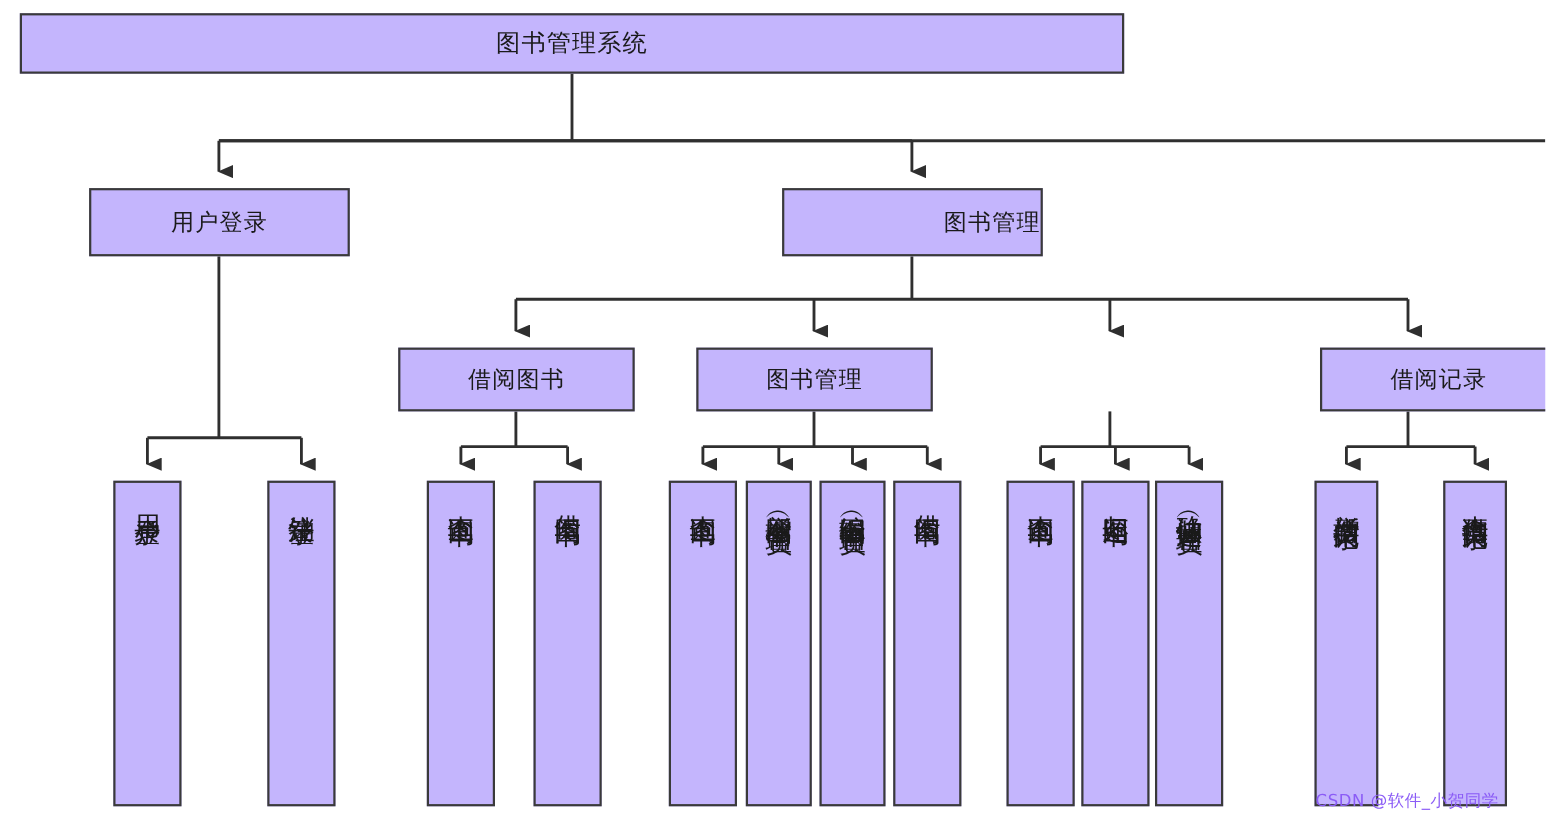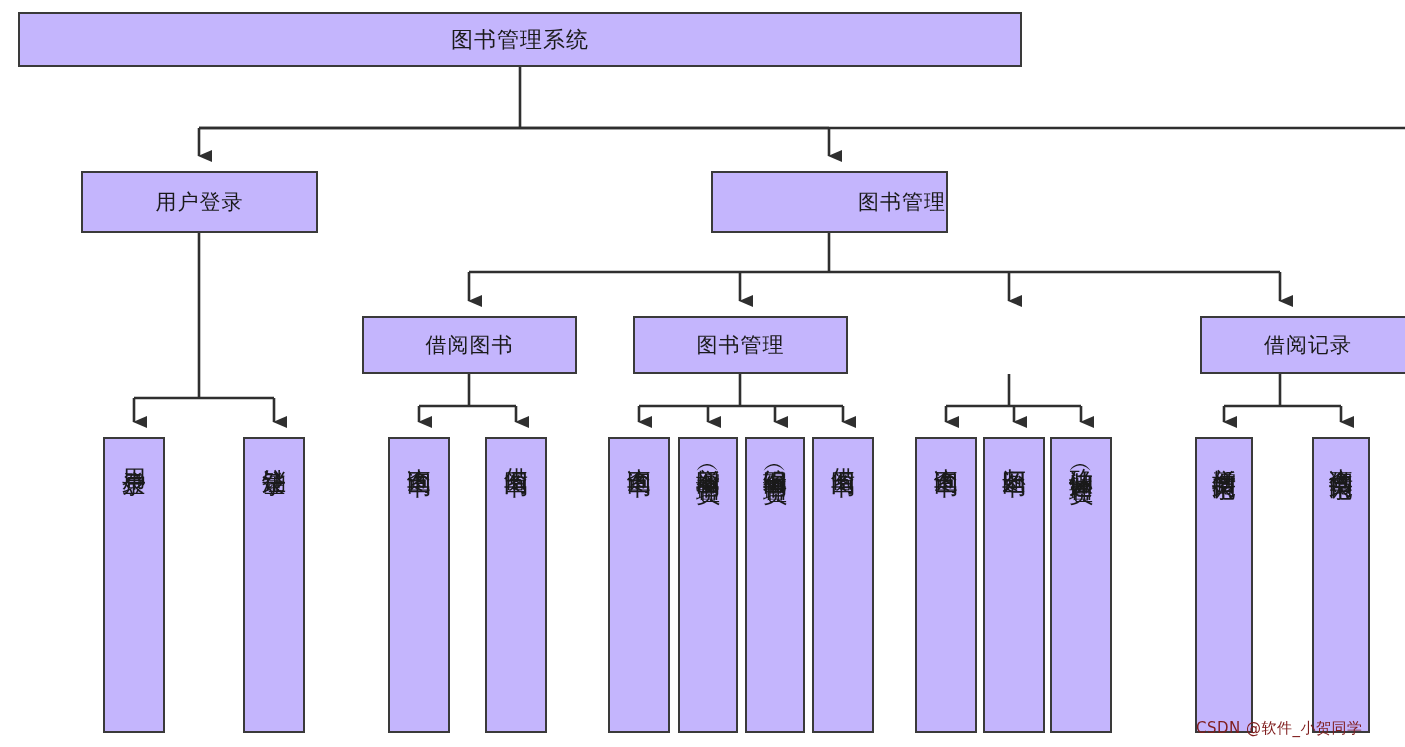--- a/index.html
+++ b/index.html
@@ -60,21 +60,21 @@
   .node.vert .lbl {
     writing-mode: vertical-rl;
     text-orientation: upright;
     font-size: 24px;
     letter-spacing: 2px;
     line-height: 1;
   }
   .watermark {
     position: absolute;
     font-size: 15px;
-    color: #7f1d1d;
+    color: #8b5cf6;
     white-space: nowrap;
     letter-spacing: 0.5px;
   }
 </style>
 </head>
 <body>
 
 <div id="canvas">
 
   <svg class="wires" viewBox="0 0 1405 747" xmlns="http://www.w3.org/2000/svg">

